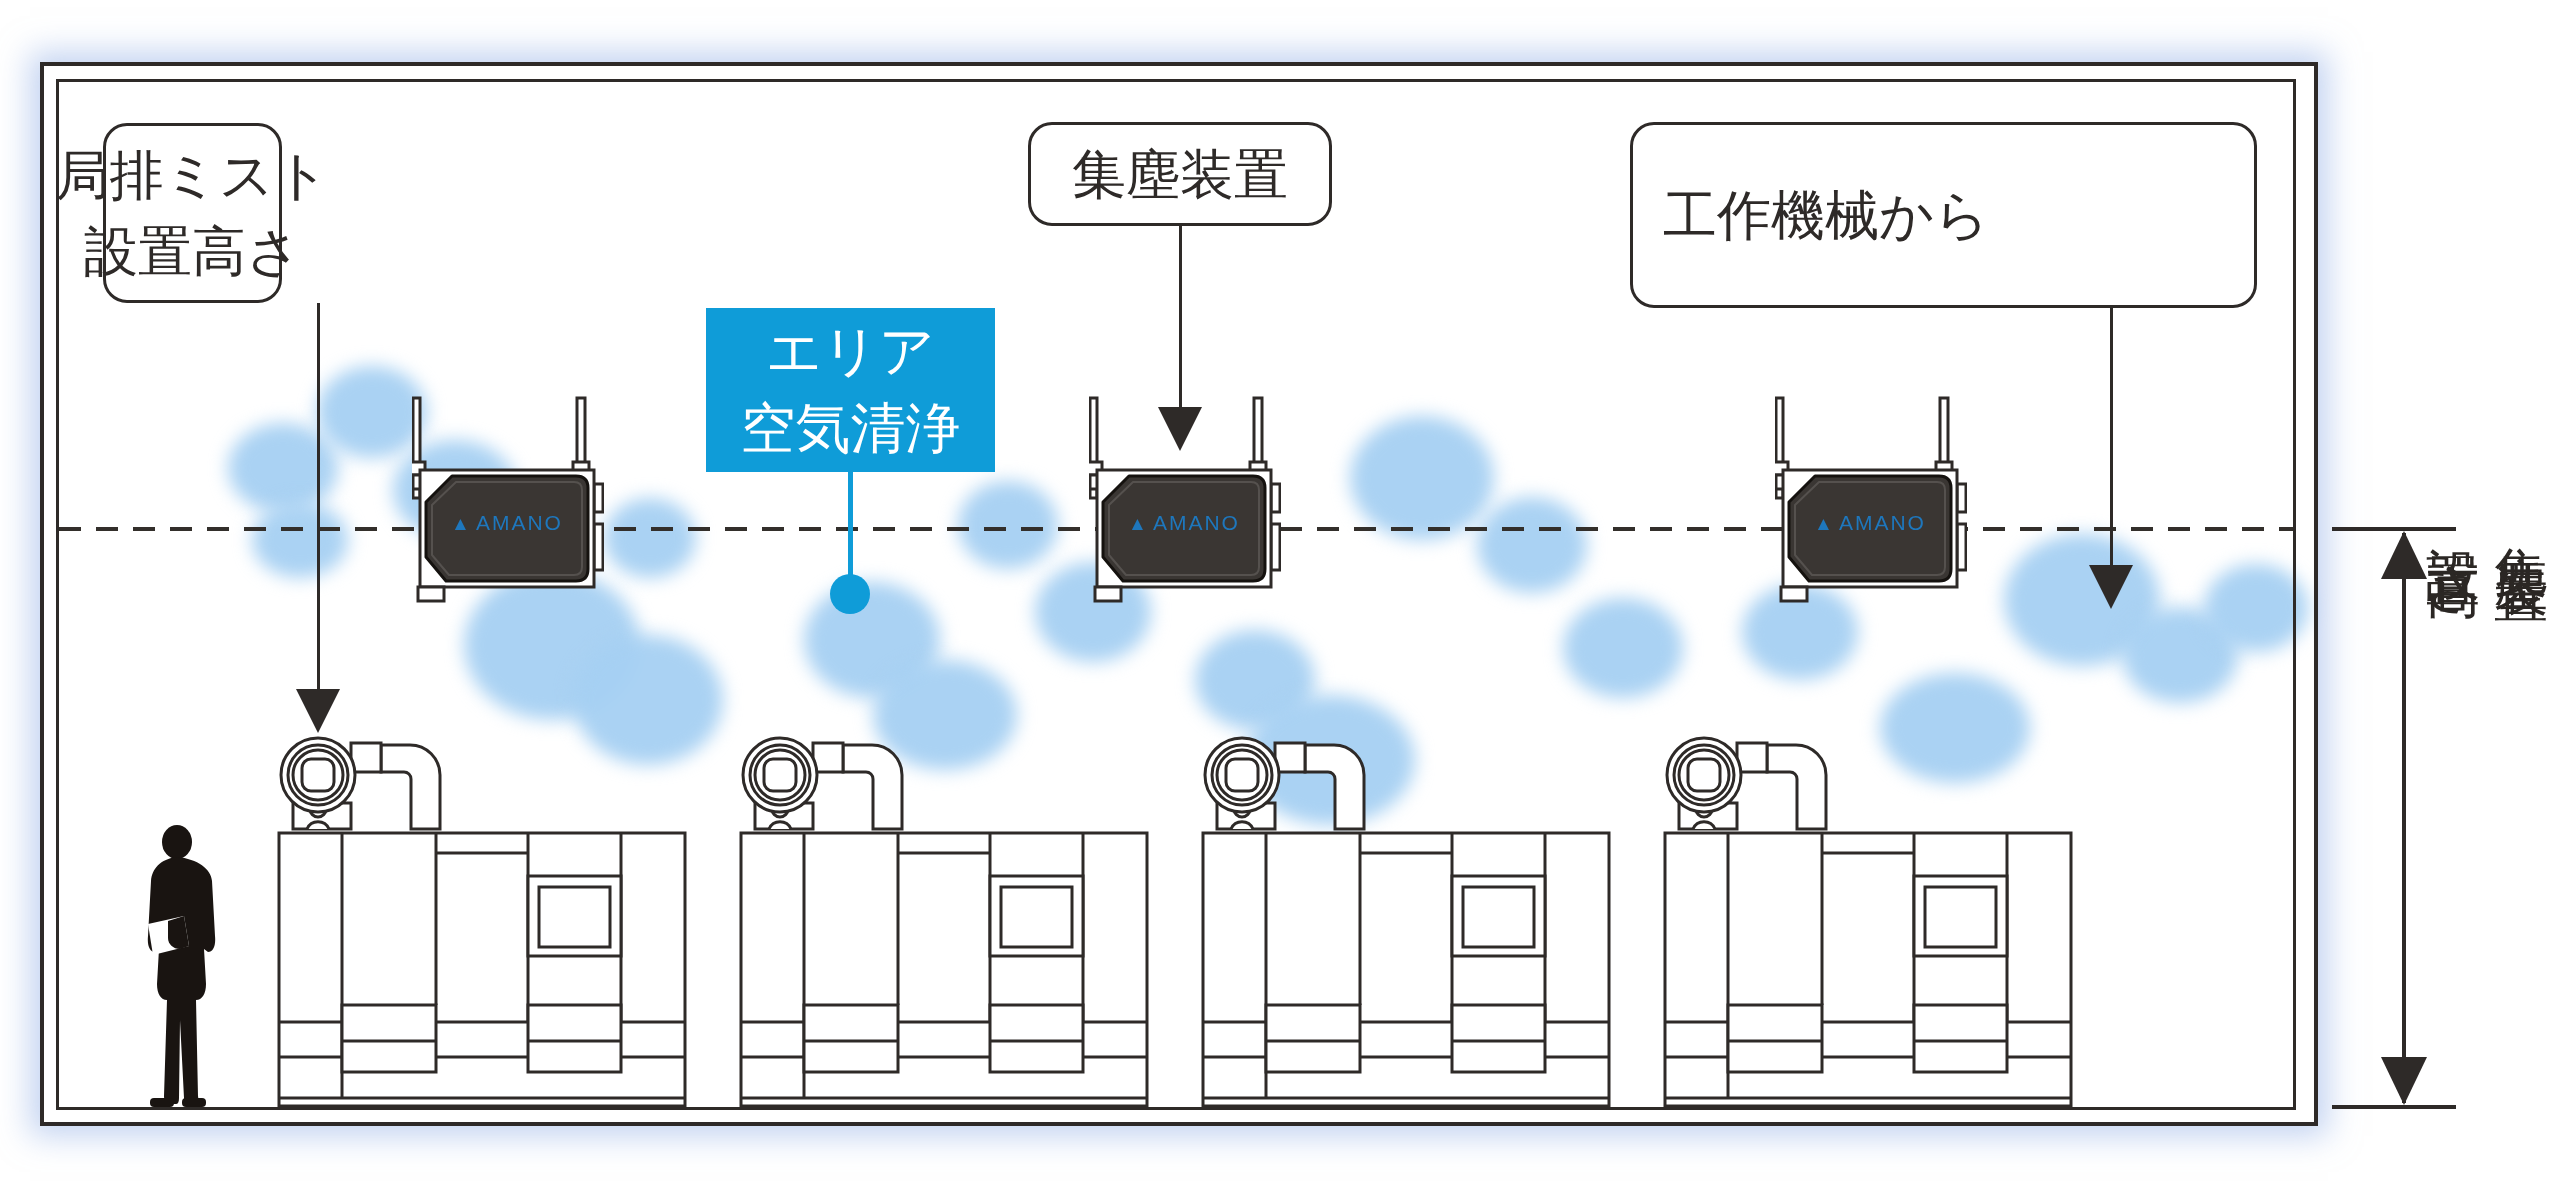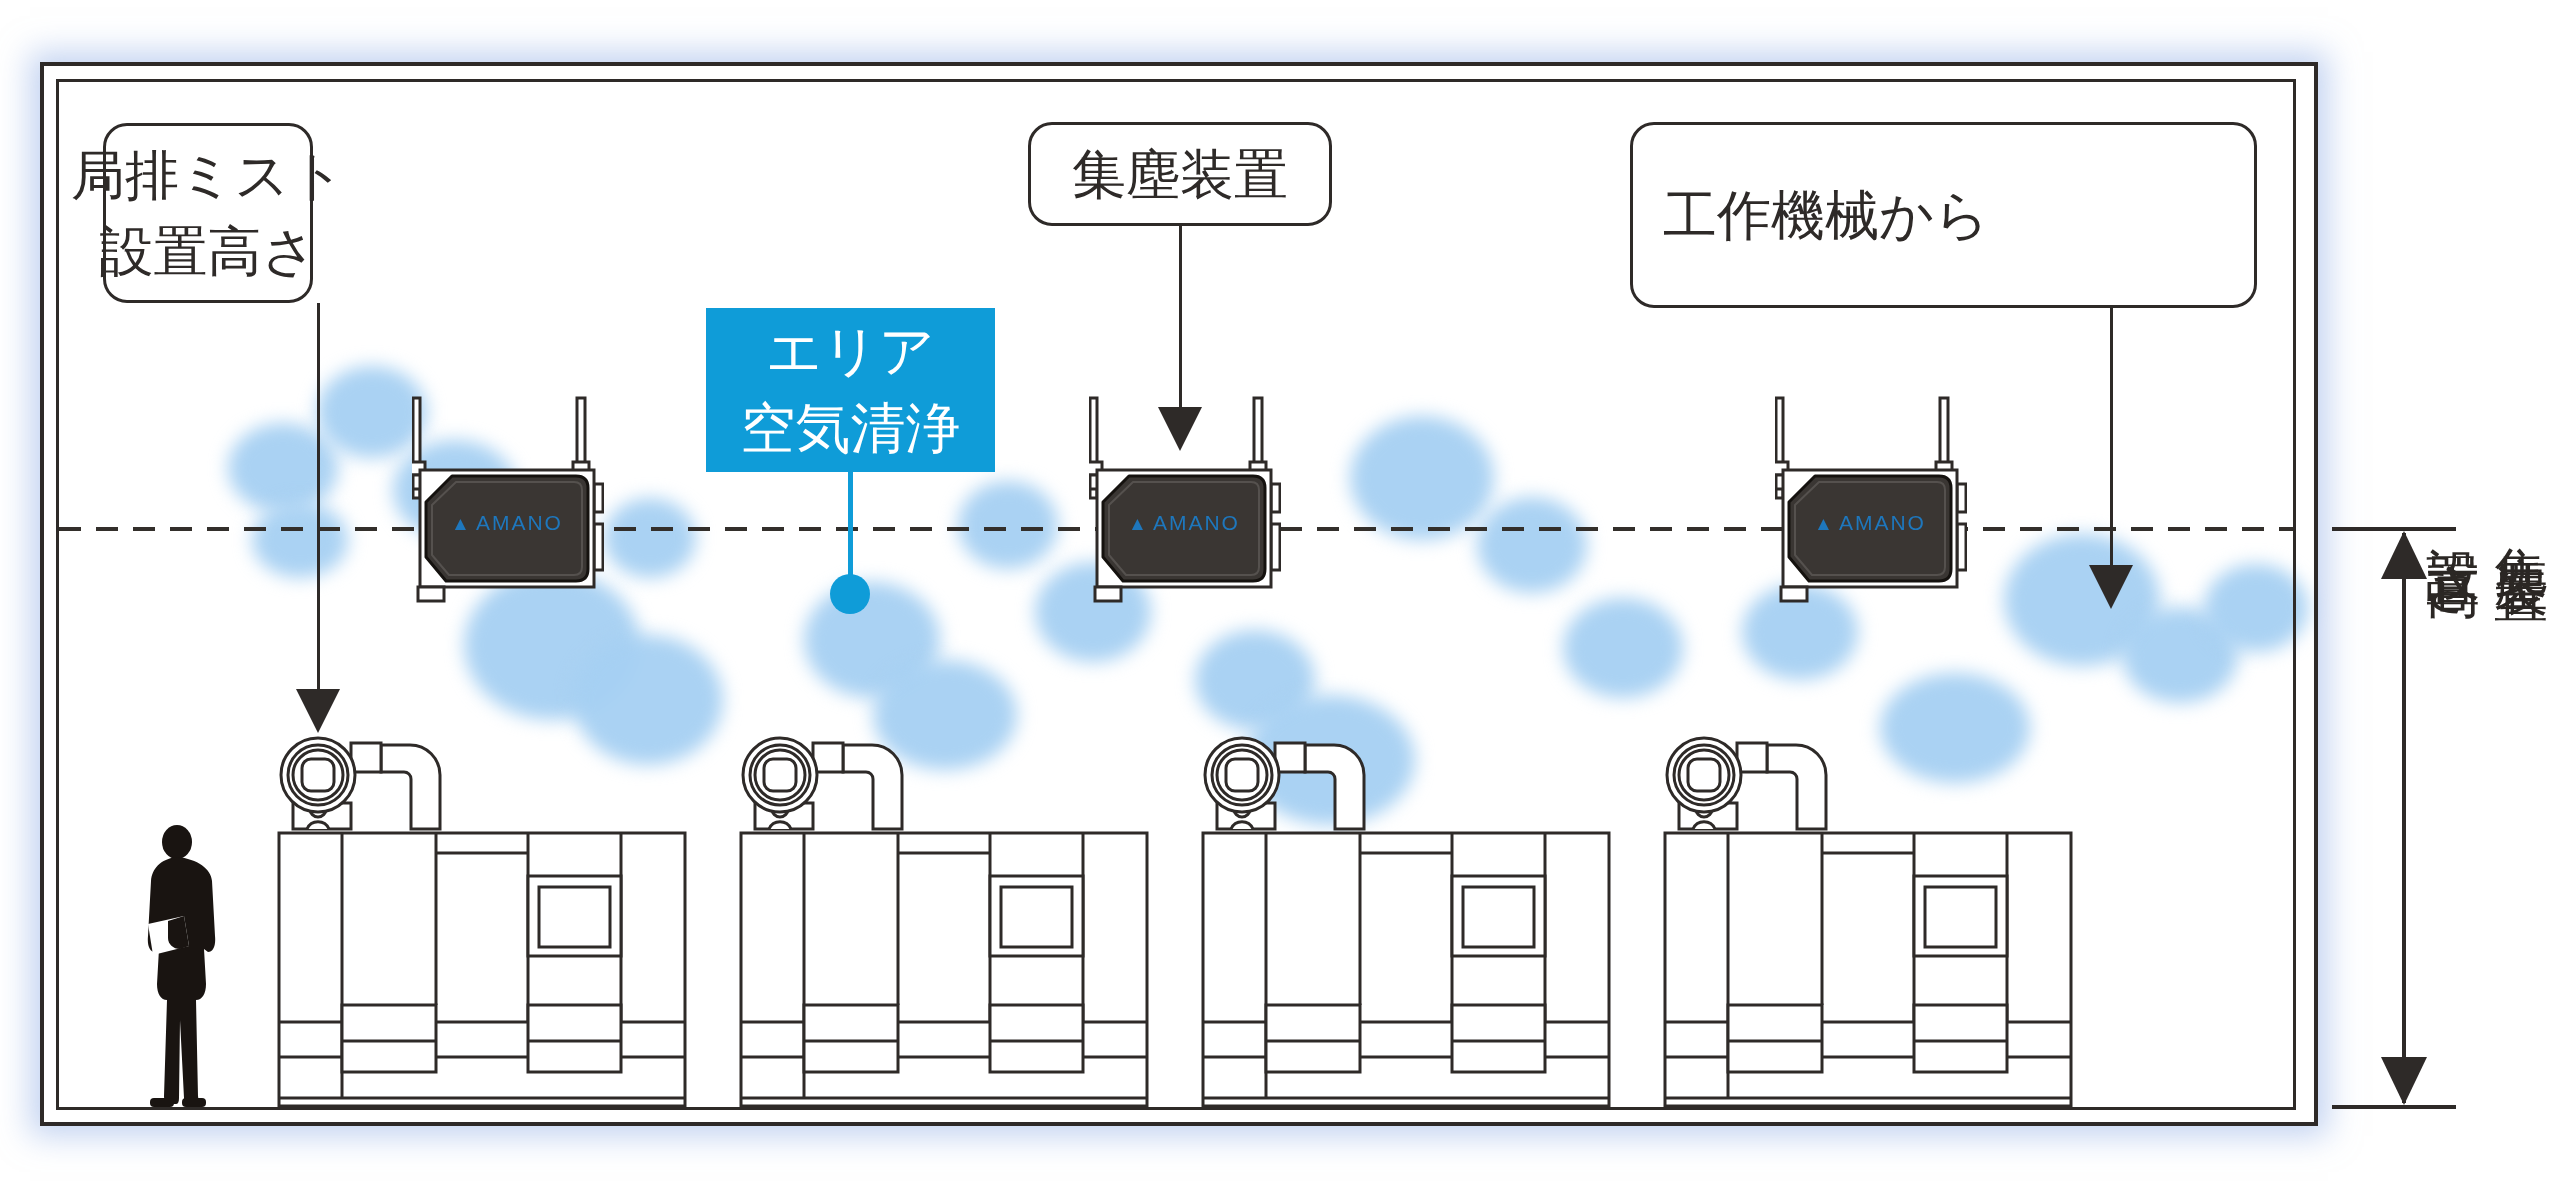--- a/index.html
+++ b/index.html
@@ -282,21 +282,21 @@
     <path fill="#191411" d="M37,33 C20,35 12,45 11,57 L8,112 C7,122 10,128 15,128 L19,125 L17,160
       C17,170 21,176 27,176 L24,272 C24,277 26,280 29,280 L36,280 C38,280 39,278 39,274 L40,196
       L44,274 C44,278 45,280 47,280 L54,280 C57,280 59,277 58,272 L56,176 C62,176 66,170 66,160
       L64,125 L68,128 C73,128 76,122 75,112 L72,57 C71,45 58,35 37,33 Z"></path>
     <polygon points="8,100 44,92 49,122 13,131" fill="#ffffff"></polygon>
     <path fill="#191411" d="M44,92 L49,122 L40,125 C33,125 28,120 28,114 L28,97 Z"></path>
     <rect x="10" y="274" width="24" height="9" rx="4" fill="#191411"></rect>
     <rect x="42" y="274" width="24" height="9" rx="4" fill="#191411"></rect>
   </svg>
 
-  <div class="callout center" style="left:103px;top:123px;width:210px;height:180px;">
+  <div class="callout center" style="left:103px;top:123px;width:179px;height:180px;">
     <span>局排ミスト</span>
     <span>設置高さ</span>
   </div>
   <div class="leader" style="left:317px;top:303px;height:387px;"></div>
   <div class="arrow-down" style="left:296px;top:689px;"></div>
 
   <div class="callout center" style="left:1028px;top:122px;width:304px;height:104px;">
     <span>集塵装置</span>
   </div>
   <div class="leader" style="left:1179px;top:226px;height:182px;"></div>

